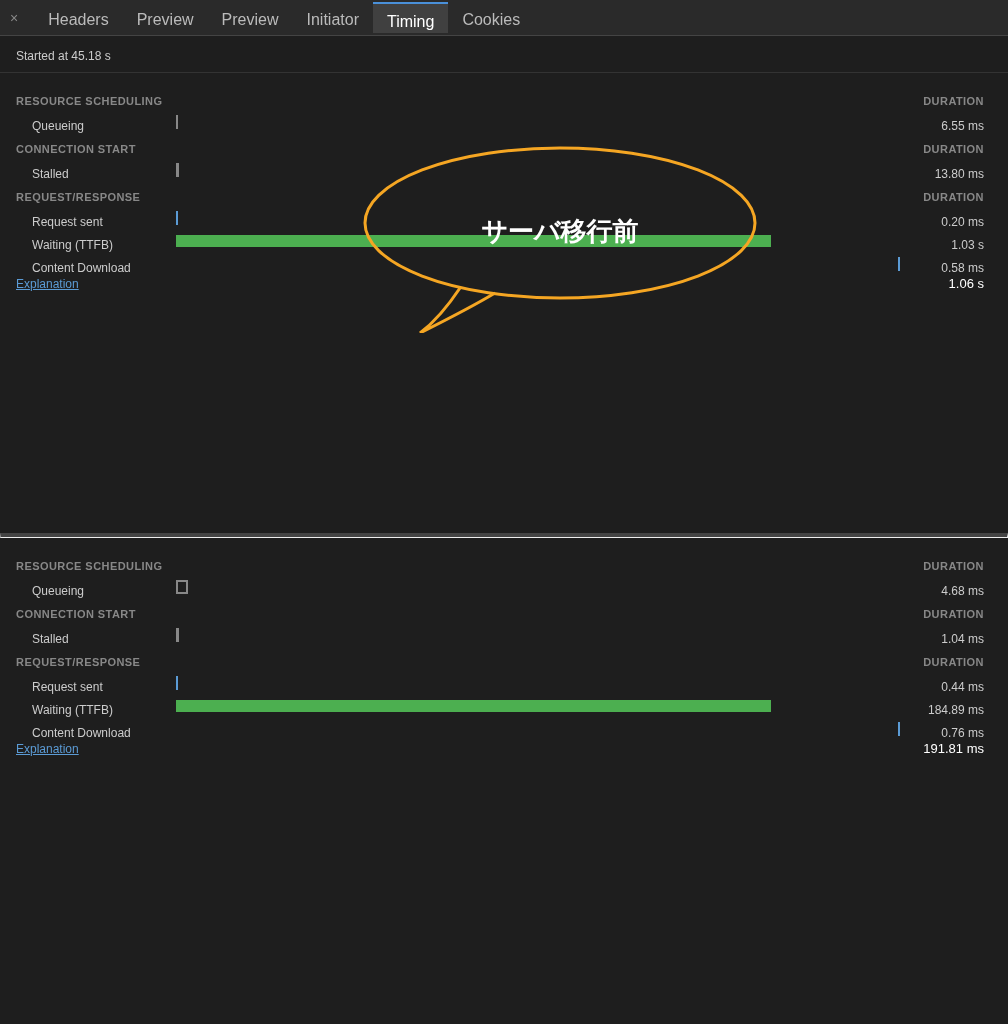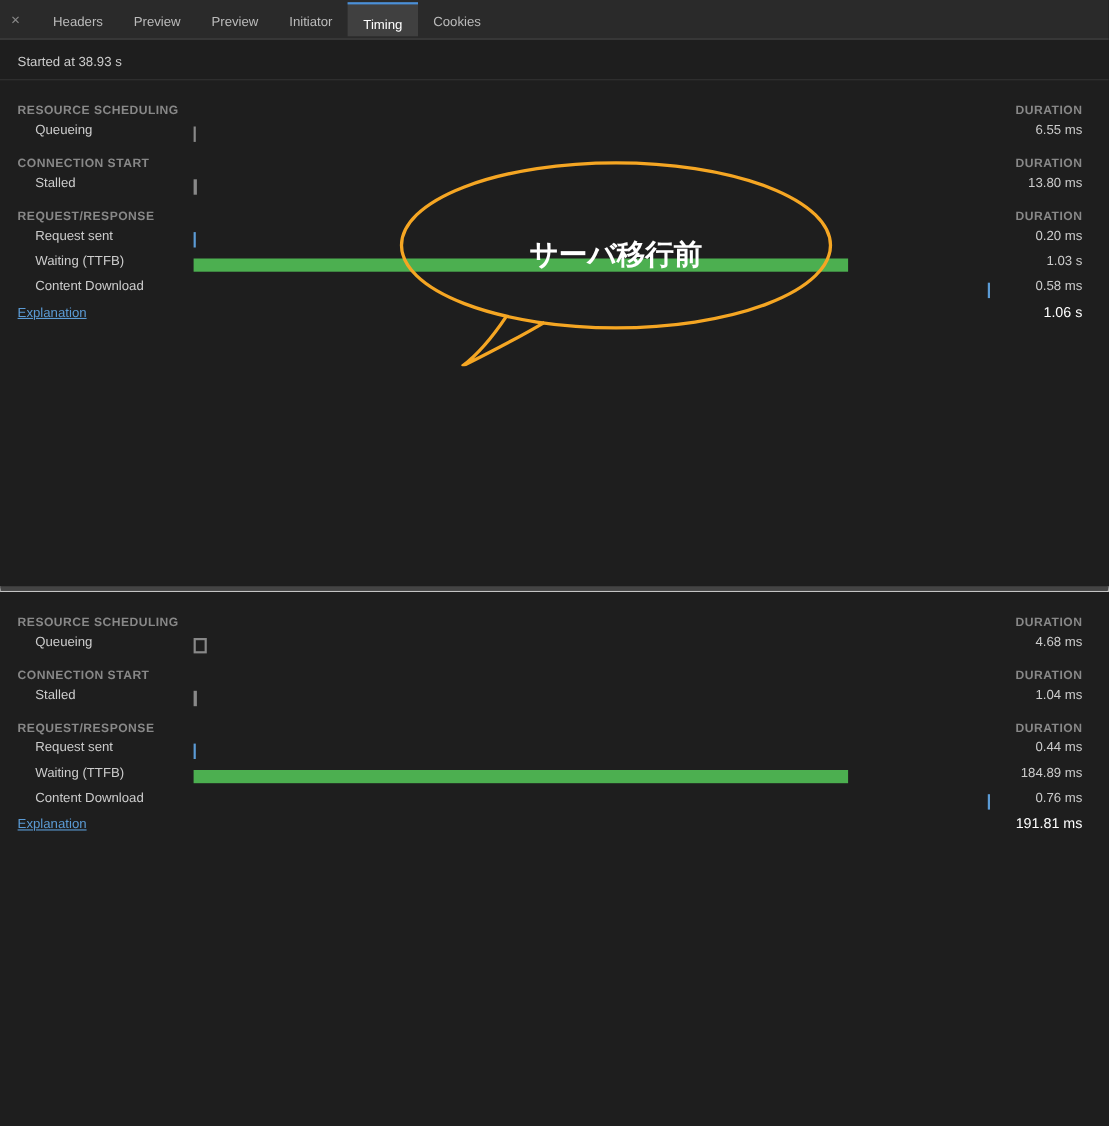--- a/index.html
+++ b/index.html
@@ -27,21 +27,21 @@
       margin-right: 10px;
       cursor: pointer;
       padding: 4px 6px;
     }
     .tab {
       padding: 0 14px;
       height: 31px;
       line-height: 36px;
       color: #bbb;
       cursor: pointer;
-      font-size: 12px;
+      font-size: 16px;
     }
     .tab.active {
       background: #404040;
       color: #fff;
       border-top: 2px solid #4a90d9;
     }
 
     
     .top-info {
       padding: 10px 16px 6px 16px;
@@ -68,21 +68,21 @@
       font-weight: 600;
       text-transform: uppercase;
       letter-spacing: 0.04em;
       margin-top: 12px;
       margin-bottom: 4px;
     }
 
     
     .timing-row {
       display: flex;
-      align-items: flex-start;
+      align-items: flex-end;
       height: 22px;
       padding: 0 0;
       margin-bottom: 1px;
     }
     .timing-label {
       min-width: 160px;
       color: #ccc;
       font-size: 12px;
       padding-left: 16px;
     }
@@ -155,21 +155,21 @@
   <span class="tab-close">×</span>
   <div class="tab">Headers</div>
   <div class="tab">Preview</div>
   <div class="tab">Preview</div>
   <div class="tab">Initiator</div>
   <div class="tab active">Timing</div>
   <div class="tab">Cookies</div>
 </div>
 
 <div class="top-info">
-  <div>Started at 38.93 s</div>
+  <div>Started at 45.18 s</div>
 </div>
 
 <div class="panel" style="position:relative; min-height: 460px;">
 
   <div class="section-header">
     <span>Resource Scheduling</span>
     <span style="float:right; padding-right:8px;">DURATION</span>
   </div>
   <div class="timing-row">
     <div class="timing-label">Queueing</div>

